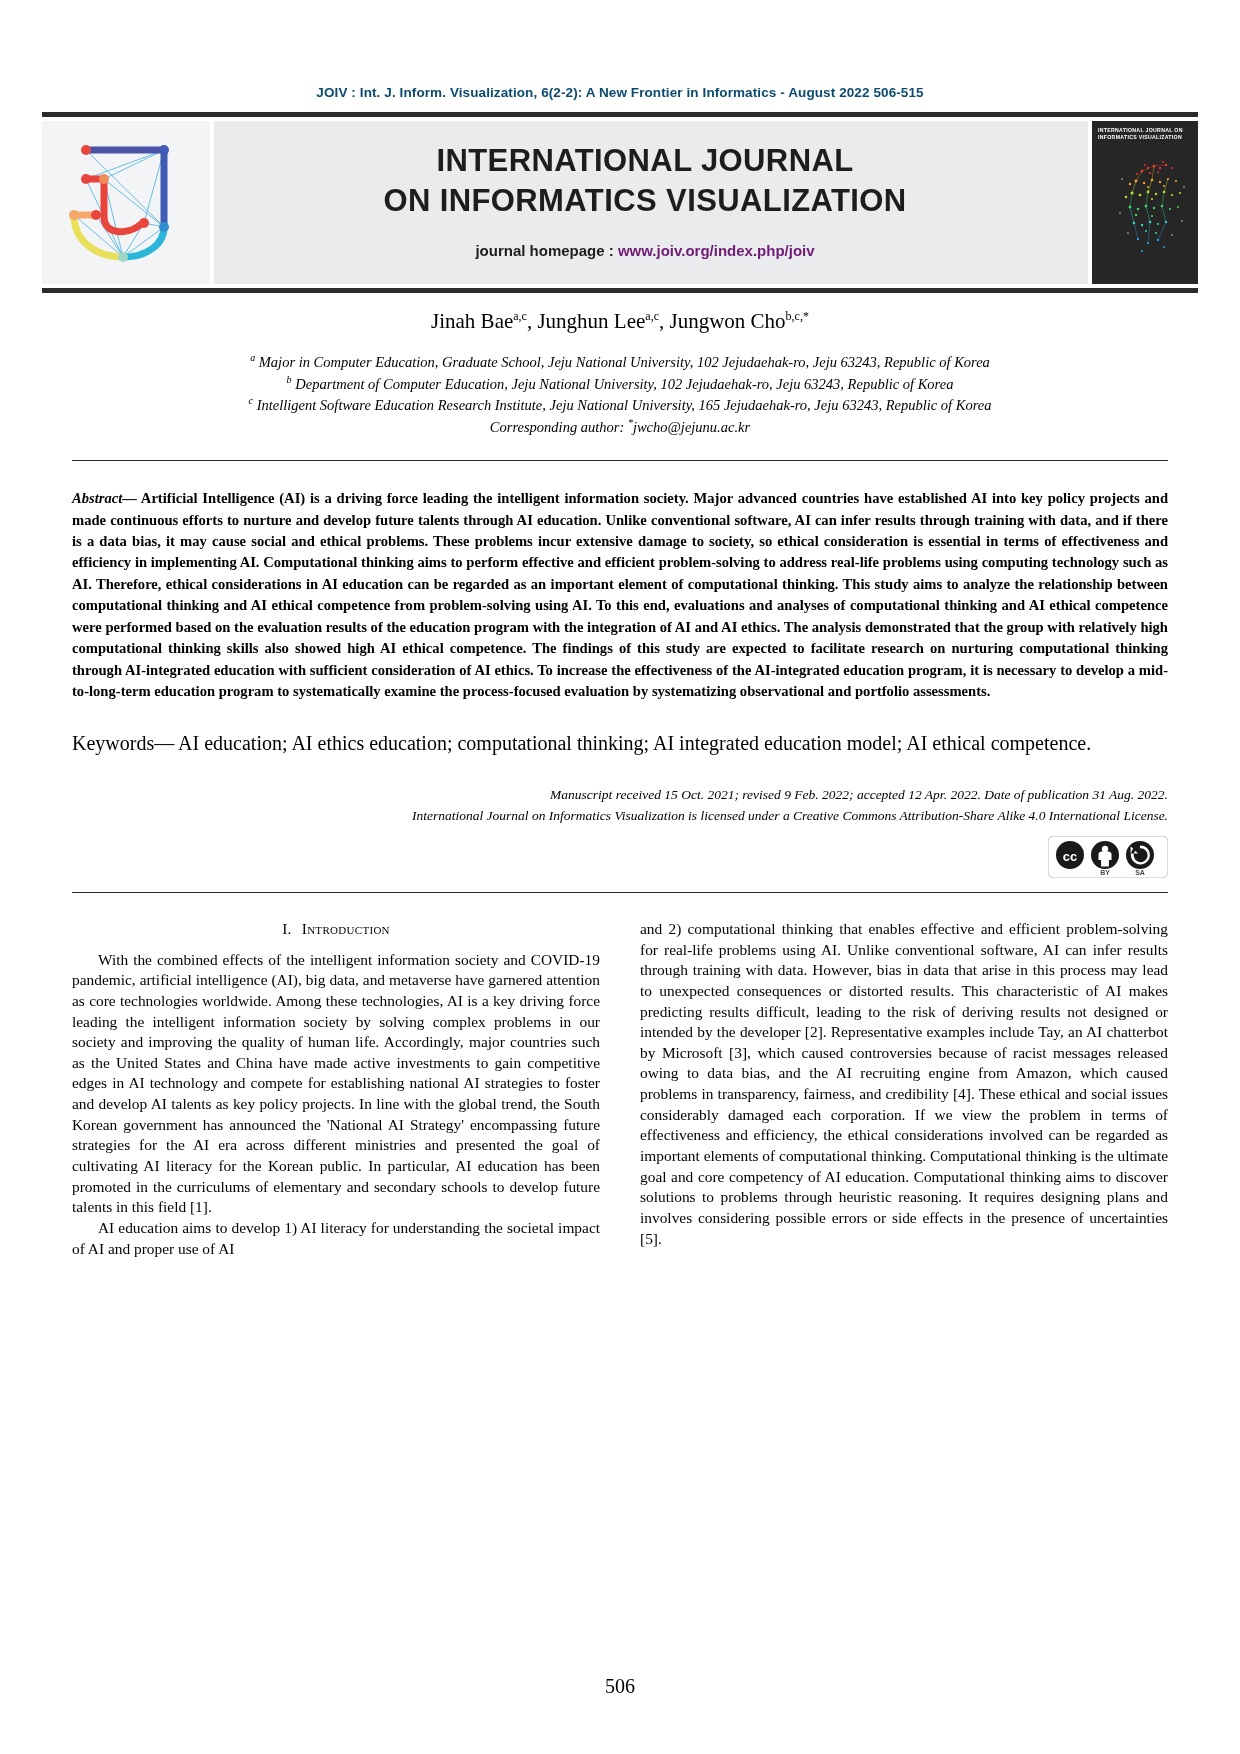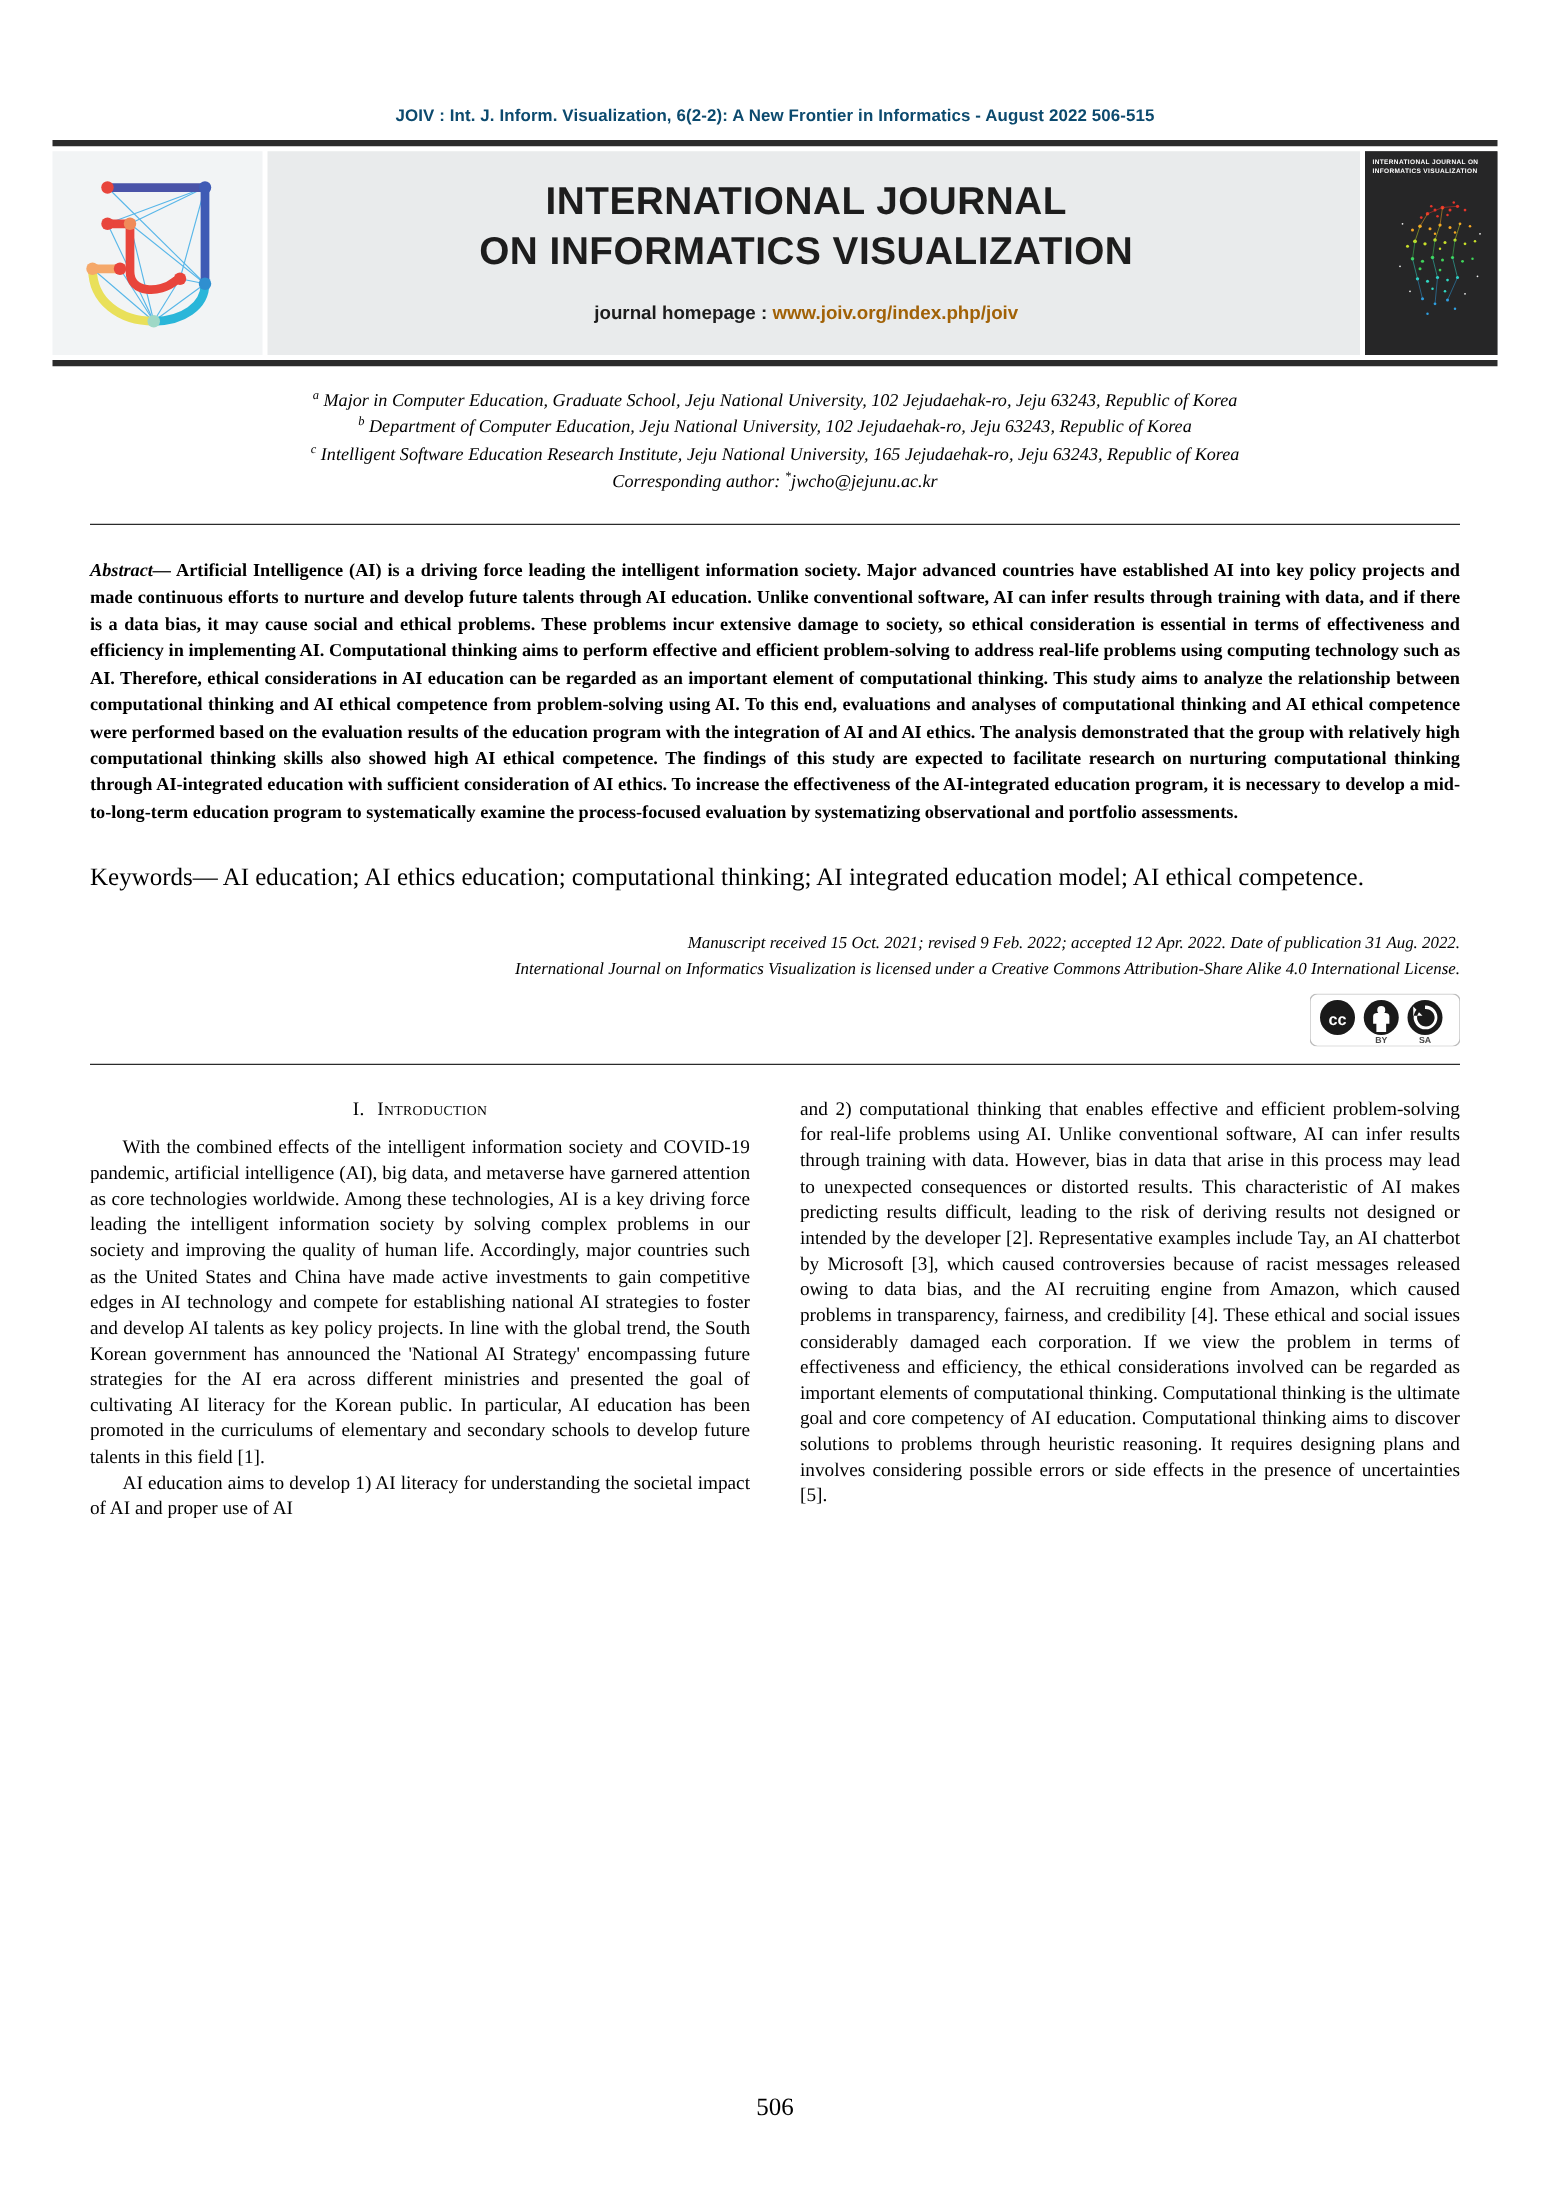--- a/index.html
+++ b/index.html
@@ -76,21 +76,21 @@
     text-align: center;
   }
   .homepage {
     margin-top: 22px;
     font-family: "Liberation Sans", "DejaVu Sans", sans-serif;
     font-weight: bold;
     font-size: 15px;
     color: #1d1d1d;
   }
   .homepage .url {
-    color: #a16207;
+    color: #701a75;
   }
   .cover-box {
     width: 106px;
     flex: 0 0 auto;
     background: #262627;
     position: relative;
     overflow: hidden;
   }
   .cover-caption {
     position: absolute;
@@ -375,20 +375,23 @@
               <circle cx="80" cy="114" r="0.7"></circle>
           </g>
         </svg>
         <div class="cover-caption">INTERNATIONAL JOURNAL ON INFORMATICS VISUALIZATION</div>
       </div>
 
     </div>
   </div>
 
 
+  <div class="authors">
+    <span><span>Jinah Bae</span><sup>a,c</sup></span><span>, </span><span><span>Junghun Lee</span><sup>a,c</sup></span><span>, </span><span><span>Jungwon Cho</span><sup>b,c,*</sup></span>
+  </div>
 
   <div class="affils">
     <div class="row"><sup>a</sup> <span>Major in Computer Education, Graduate School, Jeju National University, 102 Jejudaehak-ro, Jeju 63243, Republic of Korea</span></div>
     <div class="row"><sup>b</sup> <span>Department of Computer Education, Jeju National University, 102 Jejudaehak-ro, Jeju 63243, Republic of Korea</span></div>
     <div class="row"><sup>c</sup> <span>Intelligent Software Education Research Institute, Jeju National University, 165 Jejudaehak-ro, Jeju 63243, Republic of Korea</span></div>
     <div class="corresponding"><span>Corresponding author: </span><sup>*</sup><span>jwcho@jejunu.ac.kr</span></div>
   </div>
 
   <hr class="rule">
 

